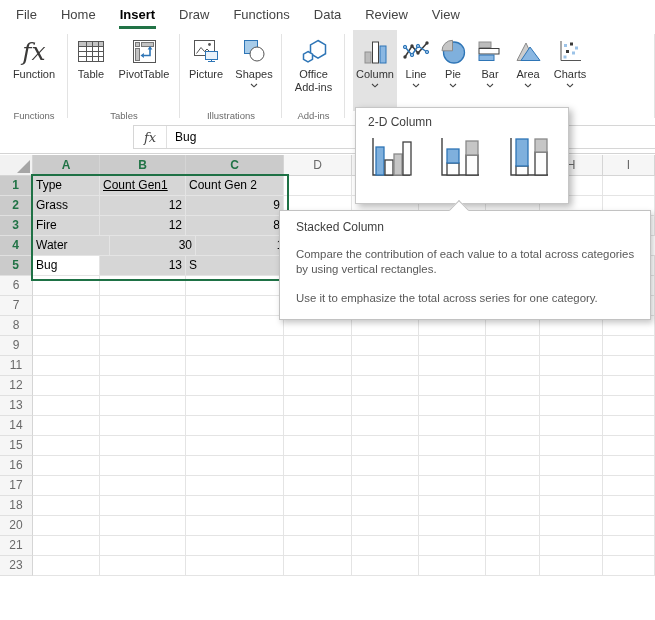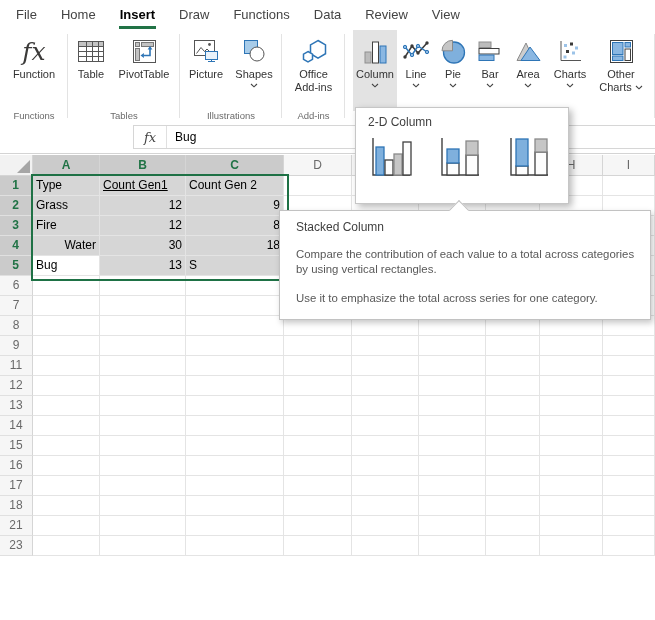--- a/index.html
+++ b/index.html
@@ -240,38 +240,20 @@
           <rect x="9" y="11" width="3" height="3" fill="#3b3a39"></rect>
           <rect x="15" y="12.5" width="3" height="3" fill="#9cc3e8"></rect>
           <rect x="6.5" y="16.5" width="3" height="3" fill="#9cc3e8"></rect>
         </svg>
       </div>
       <div class="rlabel">Charts</div>
       <svg class="chev" width="8" height="5" viewBox="0 0 8 5">
           <path d="M1 1 L4 3.8 L7 1" stroke="#444" stroke-width="1.1" fill="none"></path>
         </svg>
     </div>
-    <div class="rbtn" style="width:56px">
-      <div class="ric">
-        <svg width="27" height="27" viewBox="0 0 27 27">
-          <rect x="2.5" y="2.5" width="22" height="22" fill="#fff" stroke="#404040"></rect>
-          <rect x="4.5" y="4.5" width="10.5" height="12" fill="#8ab7e2" stroke="#2e75b6"></rect>
-          <rect x="4.5" y="18" width="10.5" height="4.5" fill="#8ab7e2" stroke="#2e75b6"></rect>
-          <rect x="17" y="4.5" width="5.5" height="4.5" fill="#8ab7e2" stroke="#2e75b6"></rect>
-          <rect x="17" y="11" width="5.5" height="11.5" fill="#fff" stroke="#404040"></rect>
-        </svg>
-      </div>
-      <div class="rlabel">Other</div>
-      <div class="rlabel" style="display:flex;align-items:center;gap:3px">
-        <span>Charts</span>
-        <svg width="8" height="5" viewBox="0 0 8 5">
-            <path d="M1 1 L4 3.8 L7 1" stroke="#444" stroke-width="1.1" fill="none"></path>
-          </svg>
-      </div>
-    </div>
   </div>
 </div>
 
 <div class="fstrip">
   <div class="fxbar">
     <div class="fxbtn">fx</div>
     <div class="fxsep"></div>
     <div class="fval">Bug</div>
   </div>
 </div>
@@ -320,21 +302,21 @@
       <div class="cell selfill num" style="width: 98px;">8</div>
       <div class="cell" style="width: 68px;"></div>
       <div class="cell" style="width: 67px;"></div>
       <div class="cell" style="width: 67px;"></div>
       <div class="cell" style="width: 54px;"></div>
       <div class="cell" style="width: 63px;"></div>
       <div class="cell" style="width: 52px;"></div>
     </div>
     <div class="g-row">
       <div class="rhead rowsel">4</div>
-      <div class="cell selfill" style="width: 67px; text-align: right;">Water</div>
+      <div class="cell selfill" style="width: 77px;">Water</div>
       <div class="cell selfill num" style="width: 86px;">30</div>
       <div class="cell selfill num" style="width: 98px;">18</div>
       <div class="cell" style="width: 68px;"></div>
       <div class="cell" style="width: 67px;"></div>
       <div class="cell" style="width: 67px;"></div>
       <div class="cell" style="width: 54px;"></div>
       <div class="cell" style="width: 63px;"></div>
       <div class="cell" style="width: 52px;"></div>
     </div>
     <div class="g-row">
@@ -476,20 +458,32 @@
       <div class="cell" style="width: 98px;"></div>
       <div class="cell" style="width: 68px;"></div>
       <div class="cell" style="width: 67px;"></div>
       <div class="cell" style="width: 67px;"></div>
       <div class="cell" style="width: 54px;"></div>
       <div class="cell" style="width: 63px;"></div>
       <div class="cell" style="width: 52px;"></div>
     </div>
     <div class="g-row">
       <div class="rhead">18</div>
+      <div class="cell" style="width: 67px;"></div>
+      <div class="cell" style="width: 86px;"></div>
+      <div class="cell" style="width: 98px;"></div>
+      <div class="cell" style="width: 68px;"></div>
+      <div class="cell" style="width: 67px;"></div>
+      <div class="cell" style="width: 67px;"></div>
+      <div class="cell" style="width: 54px;"></div>
+      <div class="cell" style="width: 63px;"></div>
+      <div class="cell" style="width: 52px;"></div>
+    </div>
+    <div class="g-row">
+      <div class="rhead">20</div>
       <div class="cell" style="width: 67px;"></div>
       <div class="cell" style="width: 86px;"></div>
       <div class="cell" style="width: 98px;"></div>
       <div class="cell" style="width: 68px;"></div>
       <div class="cell" style="width: 67px;"></div>
       <div class="cell" style="width: 67px;"></div>
       <div class="cell" style="width: 54px;"></div>
       <div class="cell" style="width: 63px;"></div>
       <div class="cell" style="width: 52px;"></div>
     </div>

